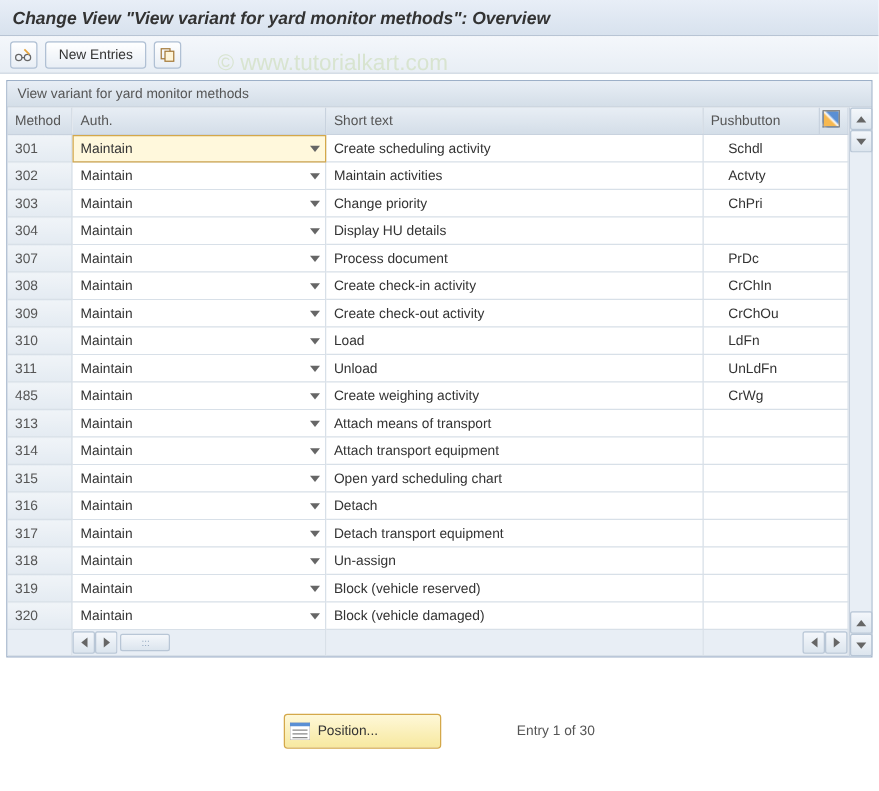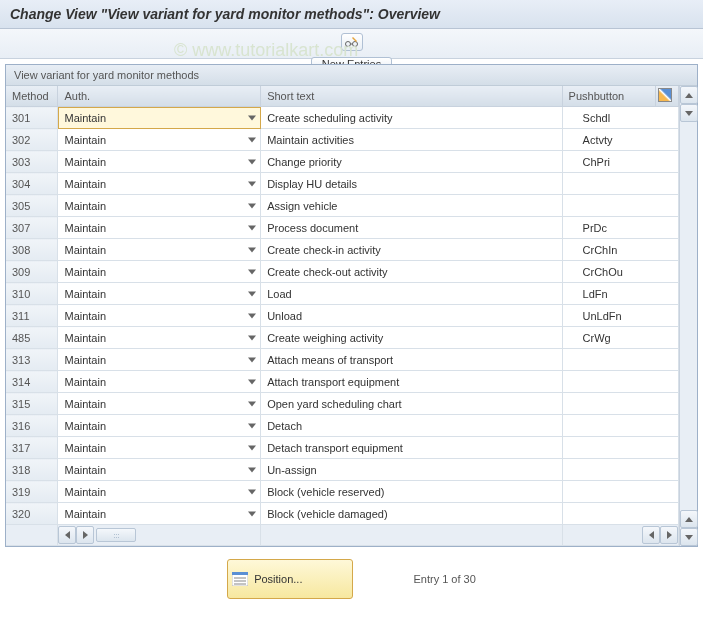--- a/index.html
+++ b/index.html
@@ -24,21 +24,20 @@
       color: #333;
     }
     .toolbar {
       background: linear-gradient(180deg, #f4f7fb 0%, #e8eef5 100%);
       padding: 4px 8px;
       border-bottom: 1px solid #c8d2de;
       display: flex;
       align-items: center;
       gap: 6px;
       height: 30px;
-      flex-direction: column;
     }
     .toolbar-btn {
       width: 22px;
       height: 22px;
       border: 1px solid #b0c0d4;
       border-radius: 3px;
       background: linear-gradient(180deg, #fff 0%, #e8eef5 100%);
       display: flex;
       align-items: center;
       justify-content: center;
@@ -211,21 +210,21 @@
       right: 0;
       display: flex;
       align-items: center;
       justify-content: center;
       gap: 60px;
       padding: 6px 0;
     }
     .position-btn {
       display: flex;
       align-items: center;
-      height: 40px;
+      height: 28px;
       padding: 0 50px 0 4px;
       border: 1px solid #d4a84a;
       border-radius: 3px;
       background: linear-gradient(180deg, #fef8d8 0%, #f7e89f 100%);
       font-size: 11px;
       color: #333;
       cursor: pointer;
       gap: 6px;
     }
     .entry-status {
@@ -308,26 +307,20 @@
             <tr>
               <td class="method-cell">303</td>
               <td class="auth-cell">Maintain<span class="dropdown-arrow"></span></td>
               <td class="short-cell">Change priority</td>
               <td class="push-cell" colspan="2">ChPri</td>
             </tr>
             <tr>
               <td class="method-cell">304</td>
               <td class="auth-cell">Maintain<span class="dropdown-arrow"></span></td>
               <td class="short-cell">Display HU details</td>
-              <td class="push-cell" colspan="2"></td>
-            </tr>
-            <tr>
-              <td class="method-cell">305</td>
-              <td class="auth-cell">Maintain<span class="dropdown-arrow"></span></td>
-              <td class="short-cell">Assign vehicle</td>
               <td class="push-cell" colspan="2"></td>
             </tr>
             <tr>
               <td class="method-cell">307</td>
               <td class="auth-cell">Maintain<span class="dropdown-arrow"></span></td>
               <td class="short-cell">Process document</td>
               <td class="push-cell" colspan="2">PrDc</td>
             </tr>
             <tr>
               <td class="method-cell">308</td>

